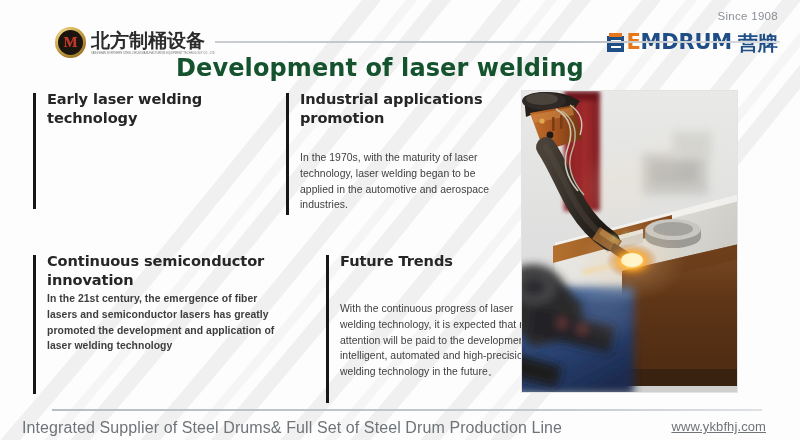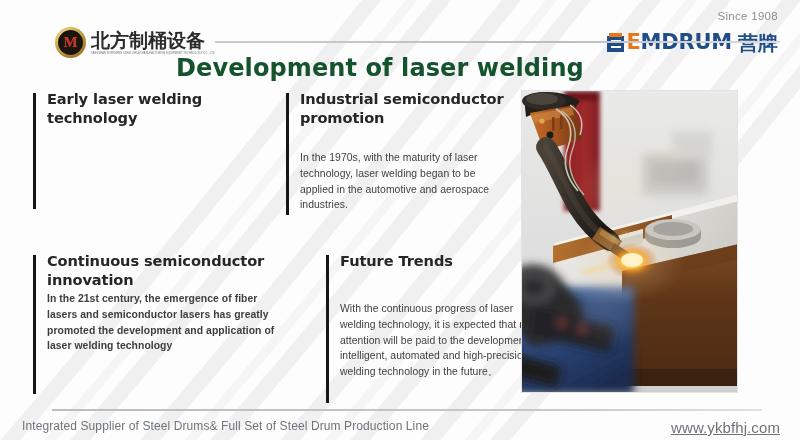--- a/index.html
+++ b/index.html
@@ -143,26 +143,26 @@
   .photo svg { display:block; }
 
   
   .footer-rule {
     position:absolute; left:52px; top:409px; width:710px; height:2px;
     background:linear-gradient(to right,#b9bec4,#c4c9ce 70%,#dfe2e5);
     z-index:3;
   }
   .footer-left {
     position:absolute; left:22px; top:419px;
-    font-size:12px; color:#6f7479; letter-spacing:0.1px;
+    font-size:16px; color:#6f7479; letter-spacing:0.1px;
     z-index:3;
   }
   .footer-right {
-    position:absolute; right:20px; top:419px;
-    font-size:15px; color:#6f7479; letter-spacing:0.1px;
+    position:absolute; right:34px; top:419px;
+    font-size:13px; color:#6f7479; letter-spacing:0.1px;
     text-decoration:underline;
     z-index:3;
   }
 </style>
 </head>
 <body>
 
 <div id="slide">
 
   <svg class="bg-arcs" viewBox="0 0 800 440" preserveAspectRatio="none">
@@ -224,21 +224,21 @@
     <div class="block" id="b1">
       <span class="bar"></span>
       <div class="body">
         <h3>Early laser welding technology</h3>
       </div>
     </div>
 
     <div class="block" id="b2">
       <span class="bar"></span>
       <div class="body">
-        <h3>Industrial semiconductor promotion</h3>
+        <h3>Industrial applications promotion</h3>
         <p>In the 1970s, with the maturity of laser technology, laser welding began to be applied in the automotive and aerospace industries.</p>
       </div>
     </div>
 
     <div class="block" id="b3">
       <span class="bar"></span>
       <div class="body">
         <h3>Continuous semiconductor innovation</h3>
         <p>In the 21st century, the emergence of fiber lasers and semiconductor lasers has greatly promoted the development and application of laser welding technology</p>
       </div>

